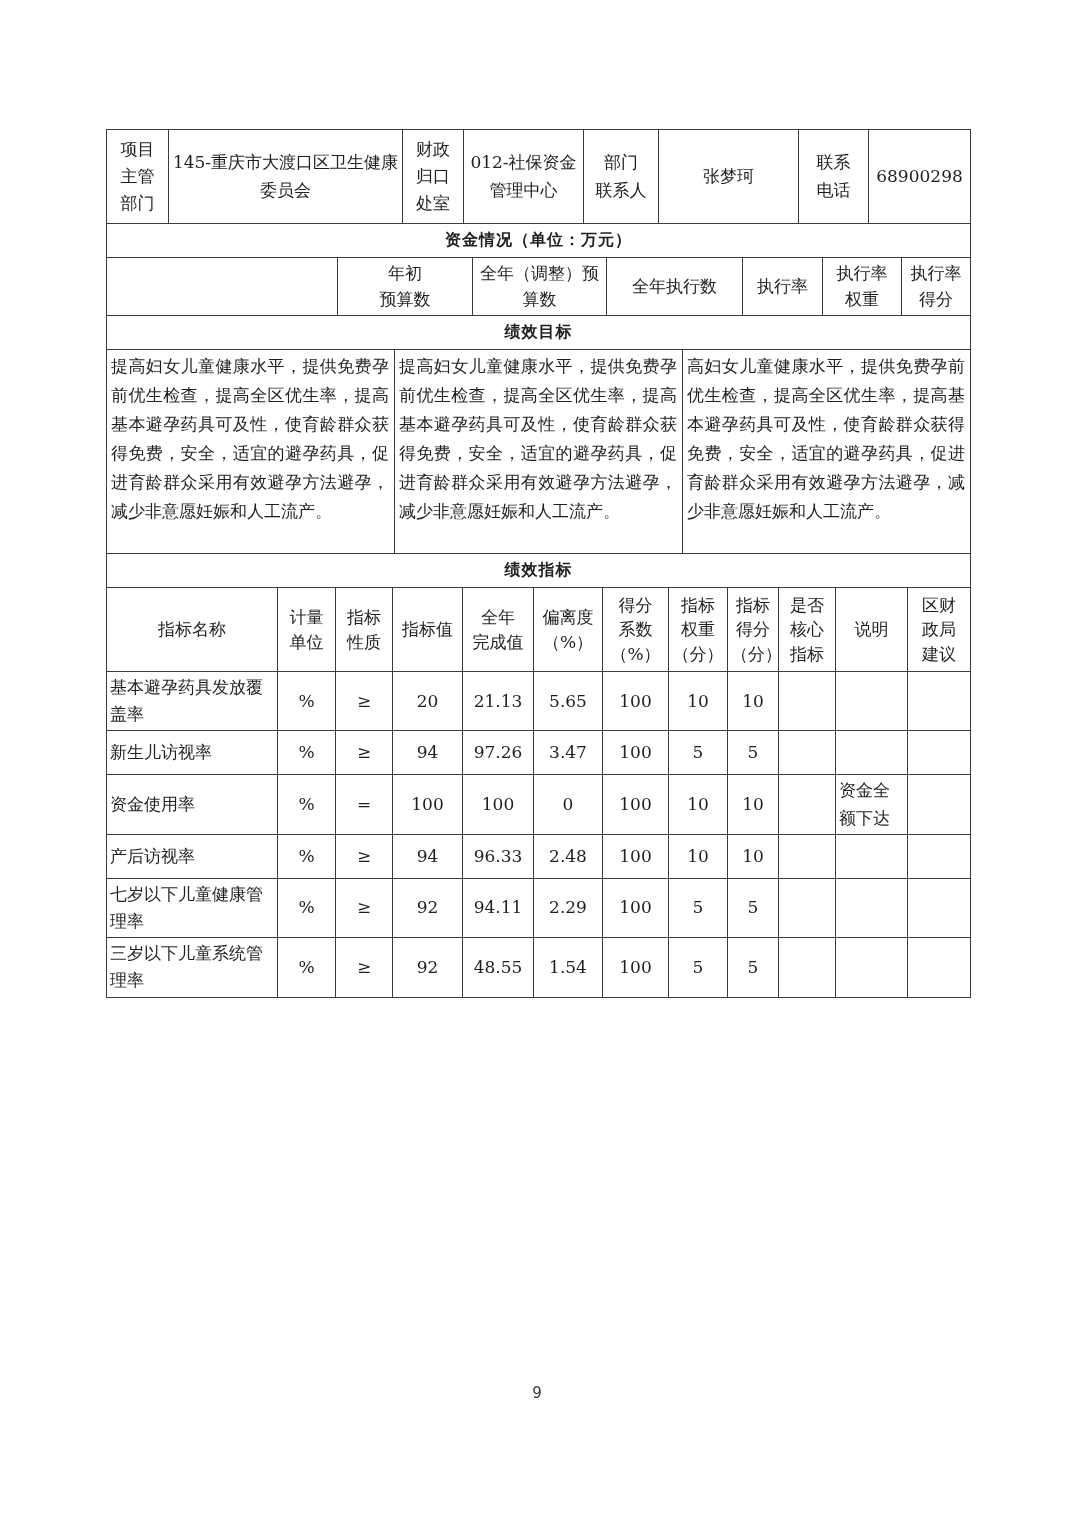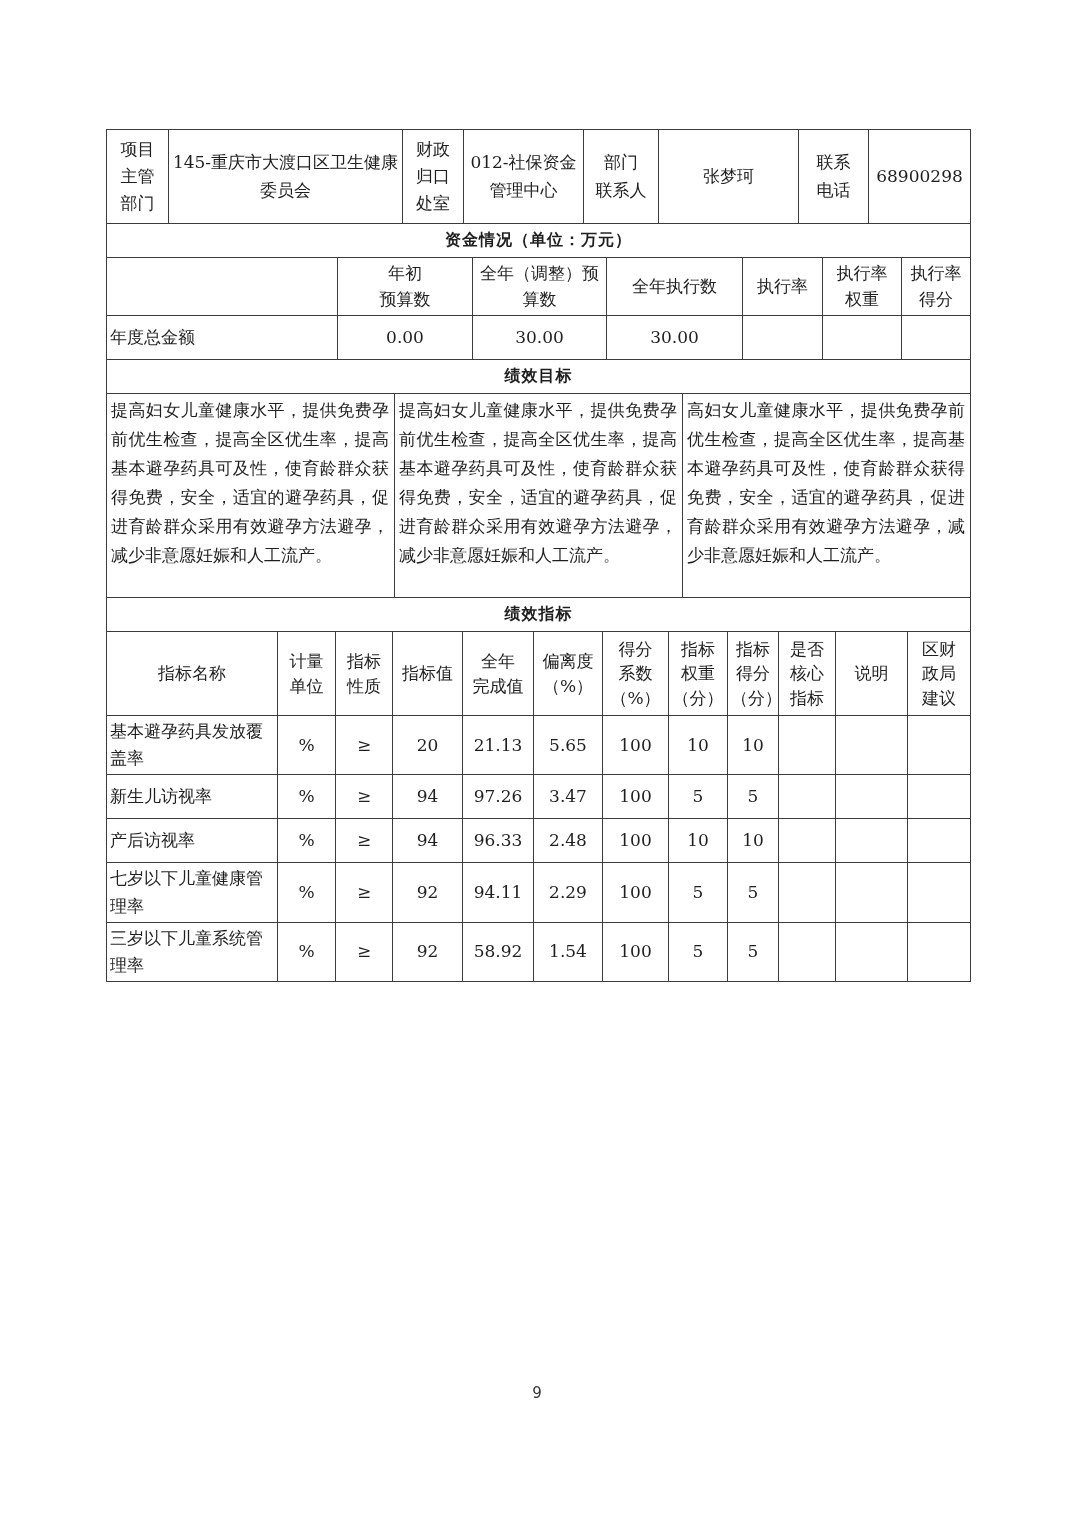--- a/index.html
+++ b/index.html
@@ -111,29 +111,20 @@
 算数</th>
       <th>全年执行数</th>
       <th>执行率</th>
       <th>执行率
 权重</th>
       <th>执行率
 得分</th>
     </tr>
     </tbody>
       <tbody class="fund-body">
-        <tr>
-          <td class="cl">年度总金额</td>
-          <td>0.00</td>
-          <td>30.00</td>
-          <td>30.00</td>
-          <td></td>
-          <td></td>
-          <td></td>
-        </tr>
       </tbody>
   </table>
 
   <table>
     <colgroup>
       <col style="width:288px">
         <col style="width:288px">
         <col style="width:288px">
     </colgroup>
     <tbody>
@@ -219,20 +210,34 @@
           <td>97.26</td>
           <td>3.47</td>
           <td>100</td>
           <td>5</td>
           <td>5</td>
           <td></td>
           <td class="cl"></td>
           <td></td>
         </tr>
         <tr>
+          <td class="cl">资金使用率</td>
+          <td>%</td>
+          <td>=</td>
+          <td>100</td>
+          <td>100</td>
+          <td>0</td>
+          <td>100</td>
+          <td>10</td>
+          <td>10</td>
+          <td></td>
+          <td class="cl">资金全额下达</td>
+          <td></td>
+        </tr>
+        <tr>
           <td class="cl">产后访视率</td>
           <td>%</td>
           <td>≥</td>
           <td>94</td>
           <td>96.33</td>
           <td>2.48</td>
           <td>100</td>
           <td>10</td>
           <td>10</td>
           <td></td>
@@ -251,21 +256,21 @@
           <td>5</td>
           <td></td>
           <td class="cl"></td>
           <td></td>
         </tr>
         <tr>
           <td class="cl">三岁以下儿童系统管理率</td>
           <td>%</td>
           <td>≥</td>
           <td>92</td>
-          <td>58.92</td>
+          <td>48.55</td>
           <td>1.54</td>
           <td>100</td>
           <td>5</td>
           <td>5</td>
           <td></td>
           <td class="cl"></td>
           <td></td>
         </tr>
       </tbody>
   </table>

